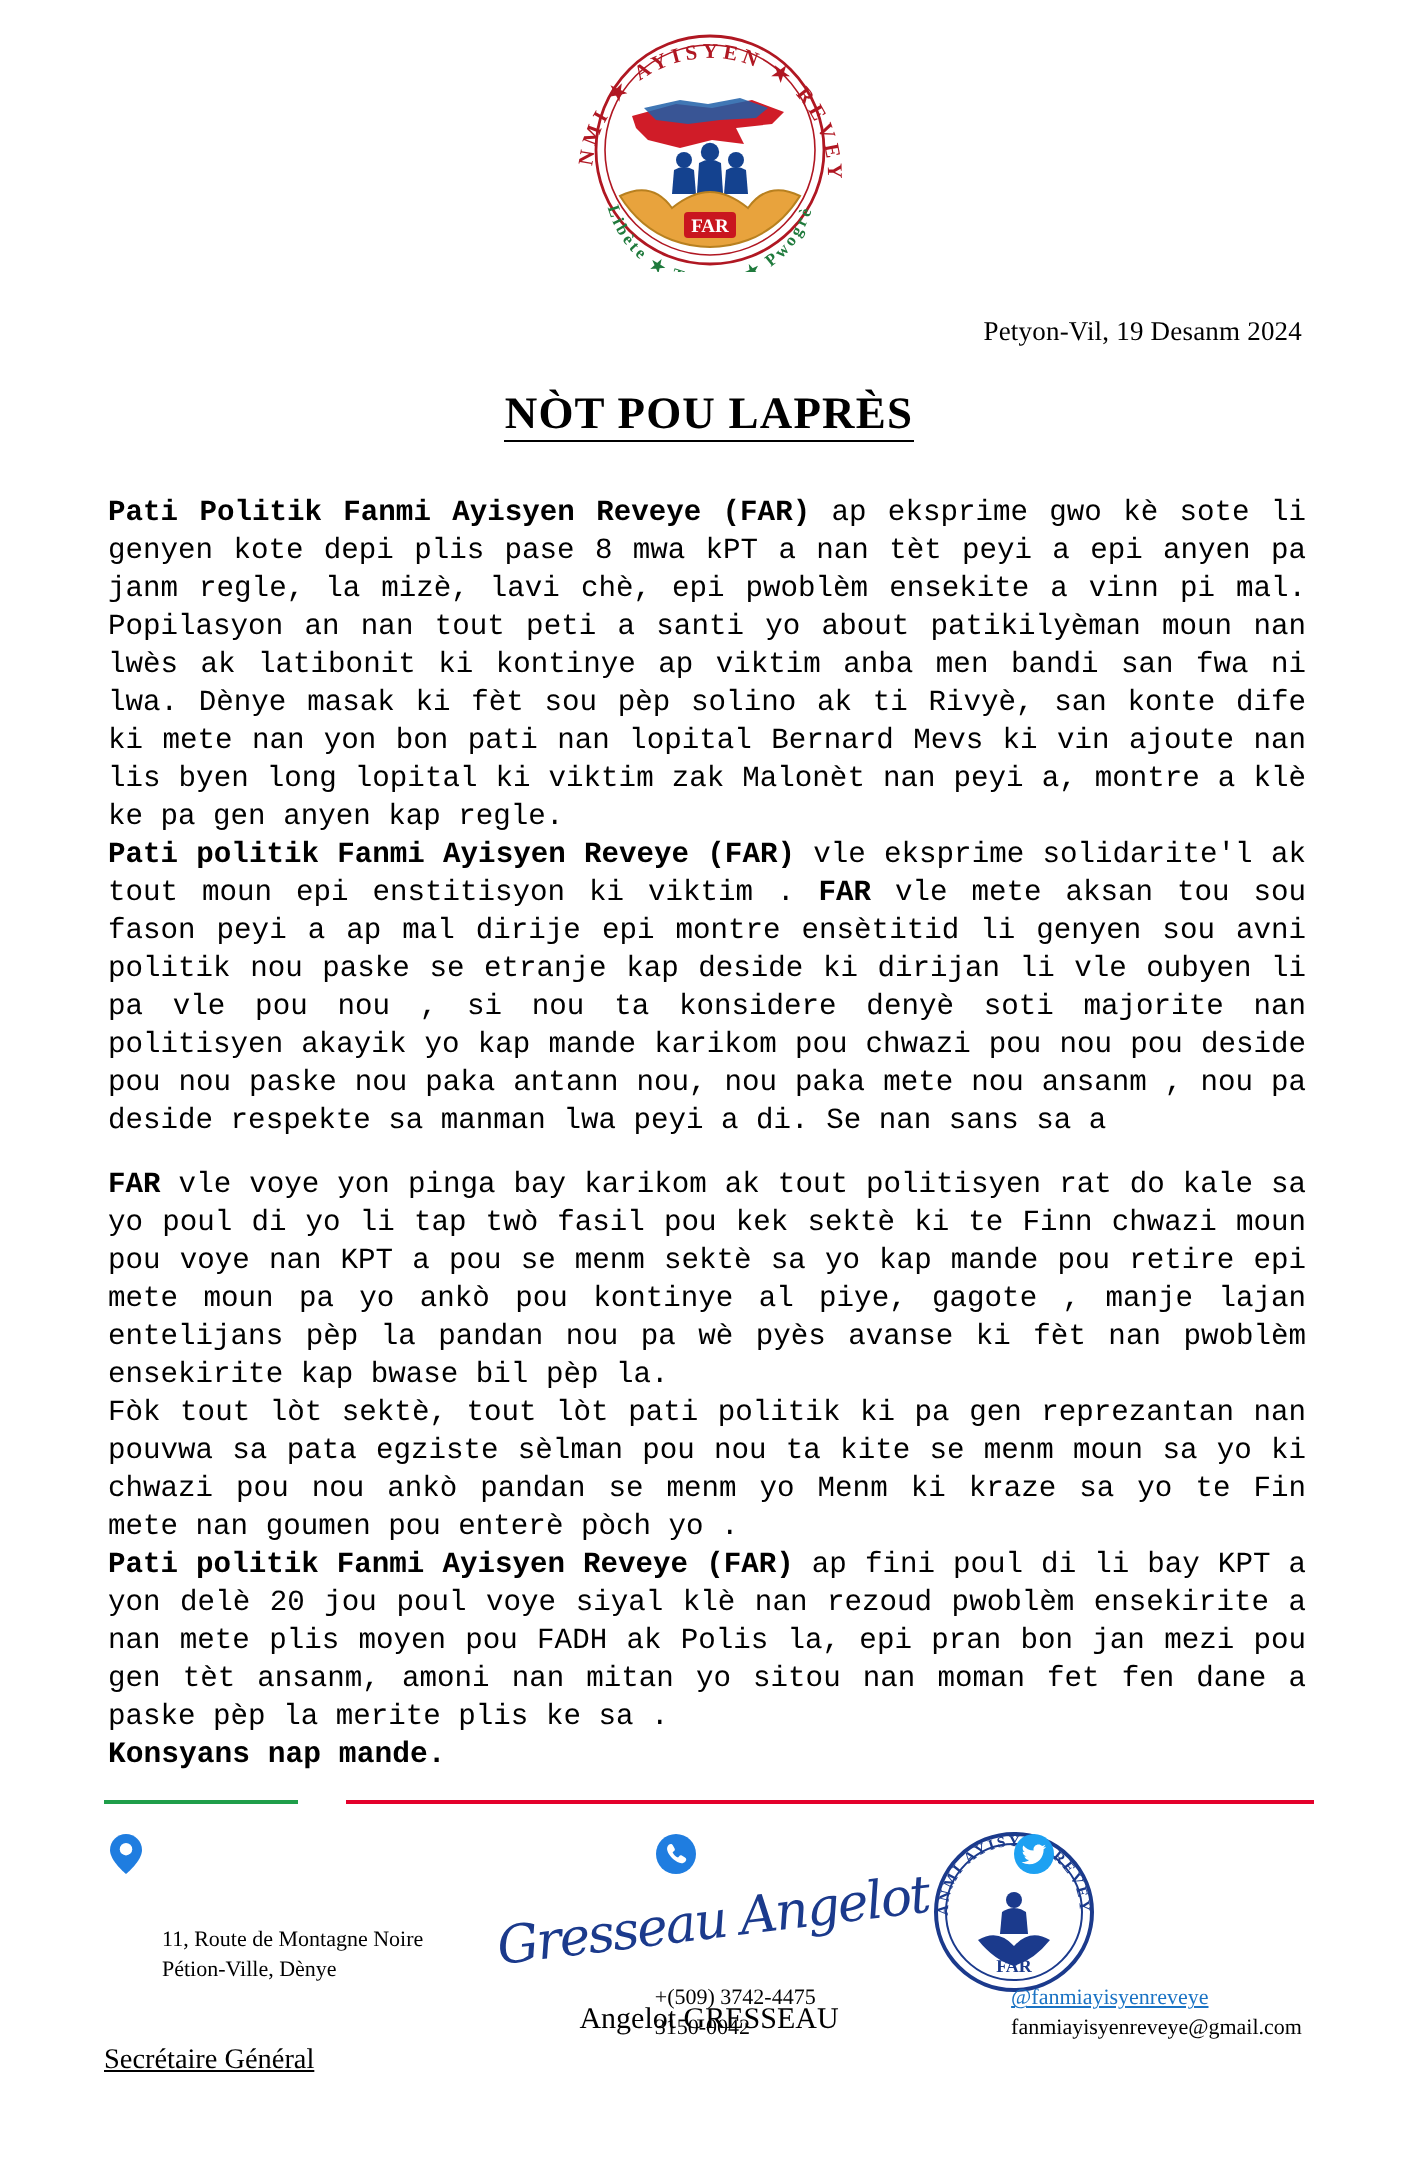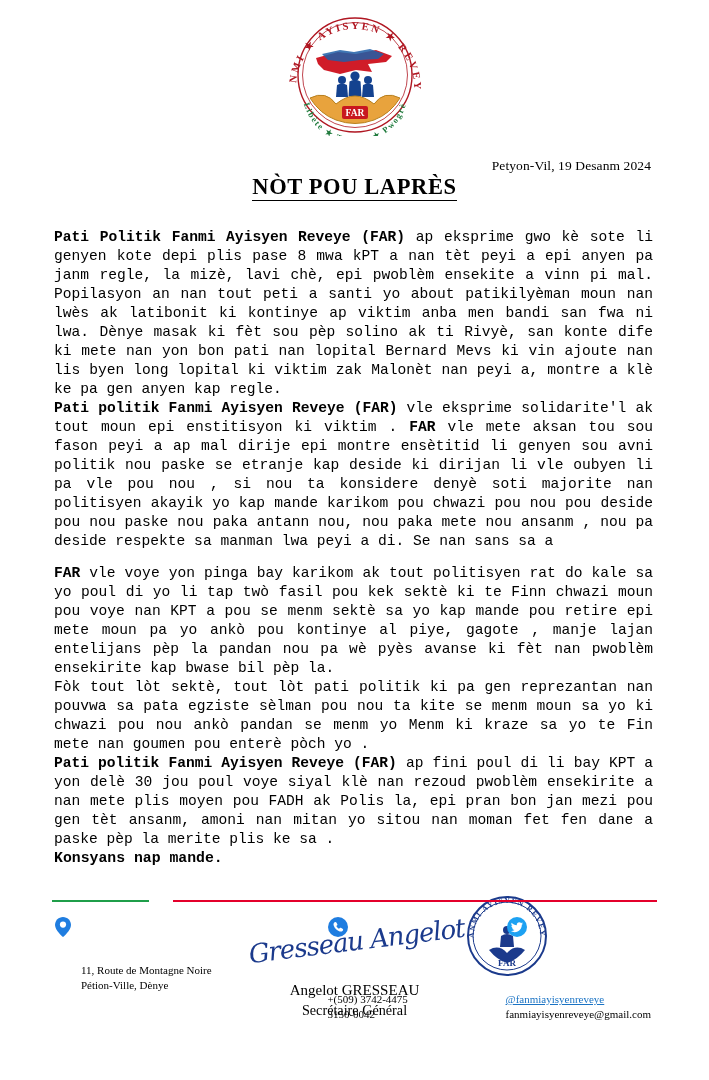--- a/index.html
+++ b/index.html
@@ -45,20 +45,21 @@
     padding-right: 6px;
     letter-spacing: .1px;
   }
 
   
   .doc-title {
     text-align: center;
     font-size: 22.5px;
     font-weight: bold;
     letter-spacing: .6px;
+    margin-top: 20px;
     margin-bottom: 0;
   }
   .doc-title span {
     border-bottom: 1.6px solid #000;
     padding-bottom: 1px;
   }
 
   
   .body-text {
     margin-top: 28px;
@@ -114,22 +115,23 @@
     right: 0;
     top: 92px;
     text-align: center;
     font-size: 15px;
   }
   .sig-role {
     position: absolute;
     left: 0;
     right: 0;
     top: 112px;
-    text-align: center;
+    text-align: left;
     font-size: 14.2px;
+    text-decoration: underline;
   }
 
   
   .footer {
     position: absolute;
     left: 52px;
     right: 52px;
     bottom: 58px;
   }
   .footer-rule {
@@ -225,21 +227,21 @@
       <b>Pati politik Fanmi Ayisyen Reveye (FAR)</b><span> vle eksprime solidarite'l ak tout moun epi enstitisyon ki viktim . </span><b>FAR</b><span> vle mete aksan tou sou fason peyi a ap mal dirije epi montre ensètitid li genyen sou  avni politik nou paske se etranje kap deside ki dirijan li vle oubyen li pa vle pou nou , si nou ta konsidere denyè soti majorite nan politisyen akayik yo kap mande karikom pou chwazi pou nou pou deside pou nou paske nou paka antann nou, nou paka mete nou ansanm , nou pa deside respekte sa manman lwa peyi a di. Se nan sans sa a</span>
     </p>
 
     <p class="gap">
       <b>FAR</b><span> vle voye yon pinga bay karikom ak tout politisyen rat do kale sa yo poul di yo li tap twò  fasil pou kek sektè ki te Finn chwazi moun pou voye nan KPT a pou se menm sektè sa yo kap mande pou retire epi mete moun pa yo ankò pou kontinye al piye, gagote , manje lajan entelijans pèp la pandan nou pa wè pyès avanse ki fèt nan pwoblèm ensekirite kap bwase bil pèp la.</span>
     </p>
 
     <p>Fòk tout lòt sektè, tout lòt pati politik ki pa gen reprezantan nan pouvwa sa pata egziste sèlman pou nou ta kite se menm moun sa yo ki chwazi pou nou ankò pandan se menm yo Menm ki kraze sa yo te Fin mete nan goumen pou enterè pòch yo .</p>
 
     <p>
-      <b>Pati politik Fanmi Ayisyen Reveye (FAR)</b><span> ap fini poul di li bay KPT a yon delè 30 jou poul voye siyal klè nan rezoud pwoblèm ensekirite a nan mete plis moyen pou FADH ak Polis la, epi pran bon jan mezi pou gen tèt ansanm, amoni nan mitan yo sitou nan moman fet fen dane a paske pèp la merite plis ke  sa .</span>
+      <b>Pati politik Fanmi Ayisyen Reveye (FAR)</b><span> ap fini poul di li bay KPT a yon delè 20 jou poul voye siyal klè nan rezoud pwoblèm ensekirite a nan mete plis moyen pou FADH ak Polis la, epi pran bon jan mezi pou gen tèt ansanm, amoni nan mitan yo sitou nan moman fet fen dane a paske pèp la merite plis ke  sa .</span>
     </p>
 
     <p class="closing">Konsyans nap mande.</p>
   </div>
 
   <div class="sig-area">
     <div class="sig-script">Gresseau Angelot</div>
 
     <div class="sig-stamp">
       <svg width="84" height="84" viewBox="0 0 84 84" xmlns="http://www.w3.org/2000/svg">

